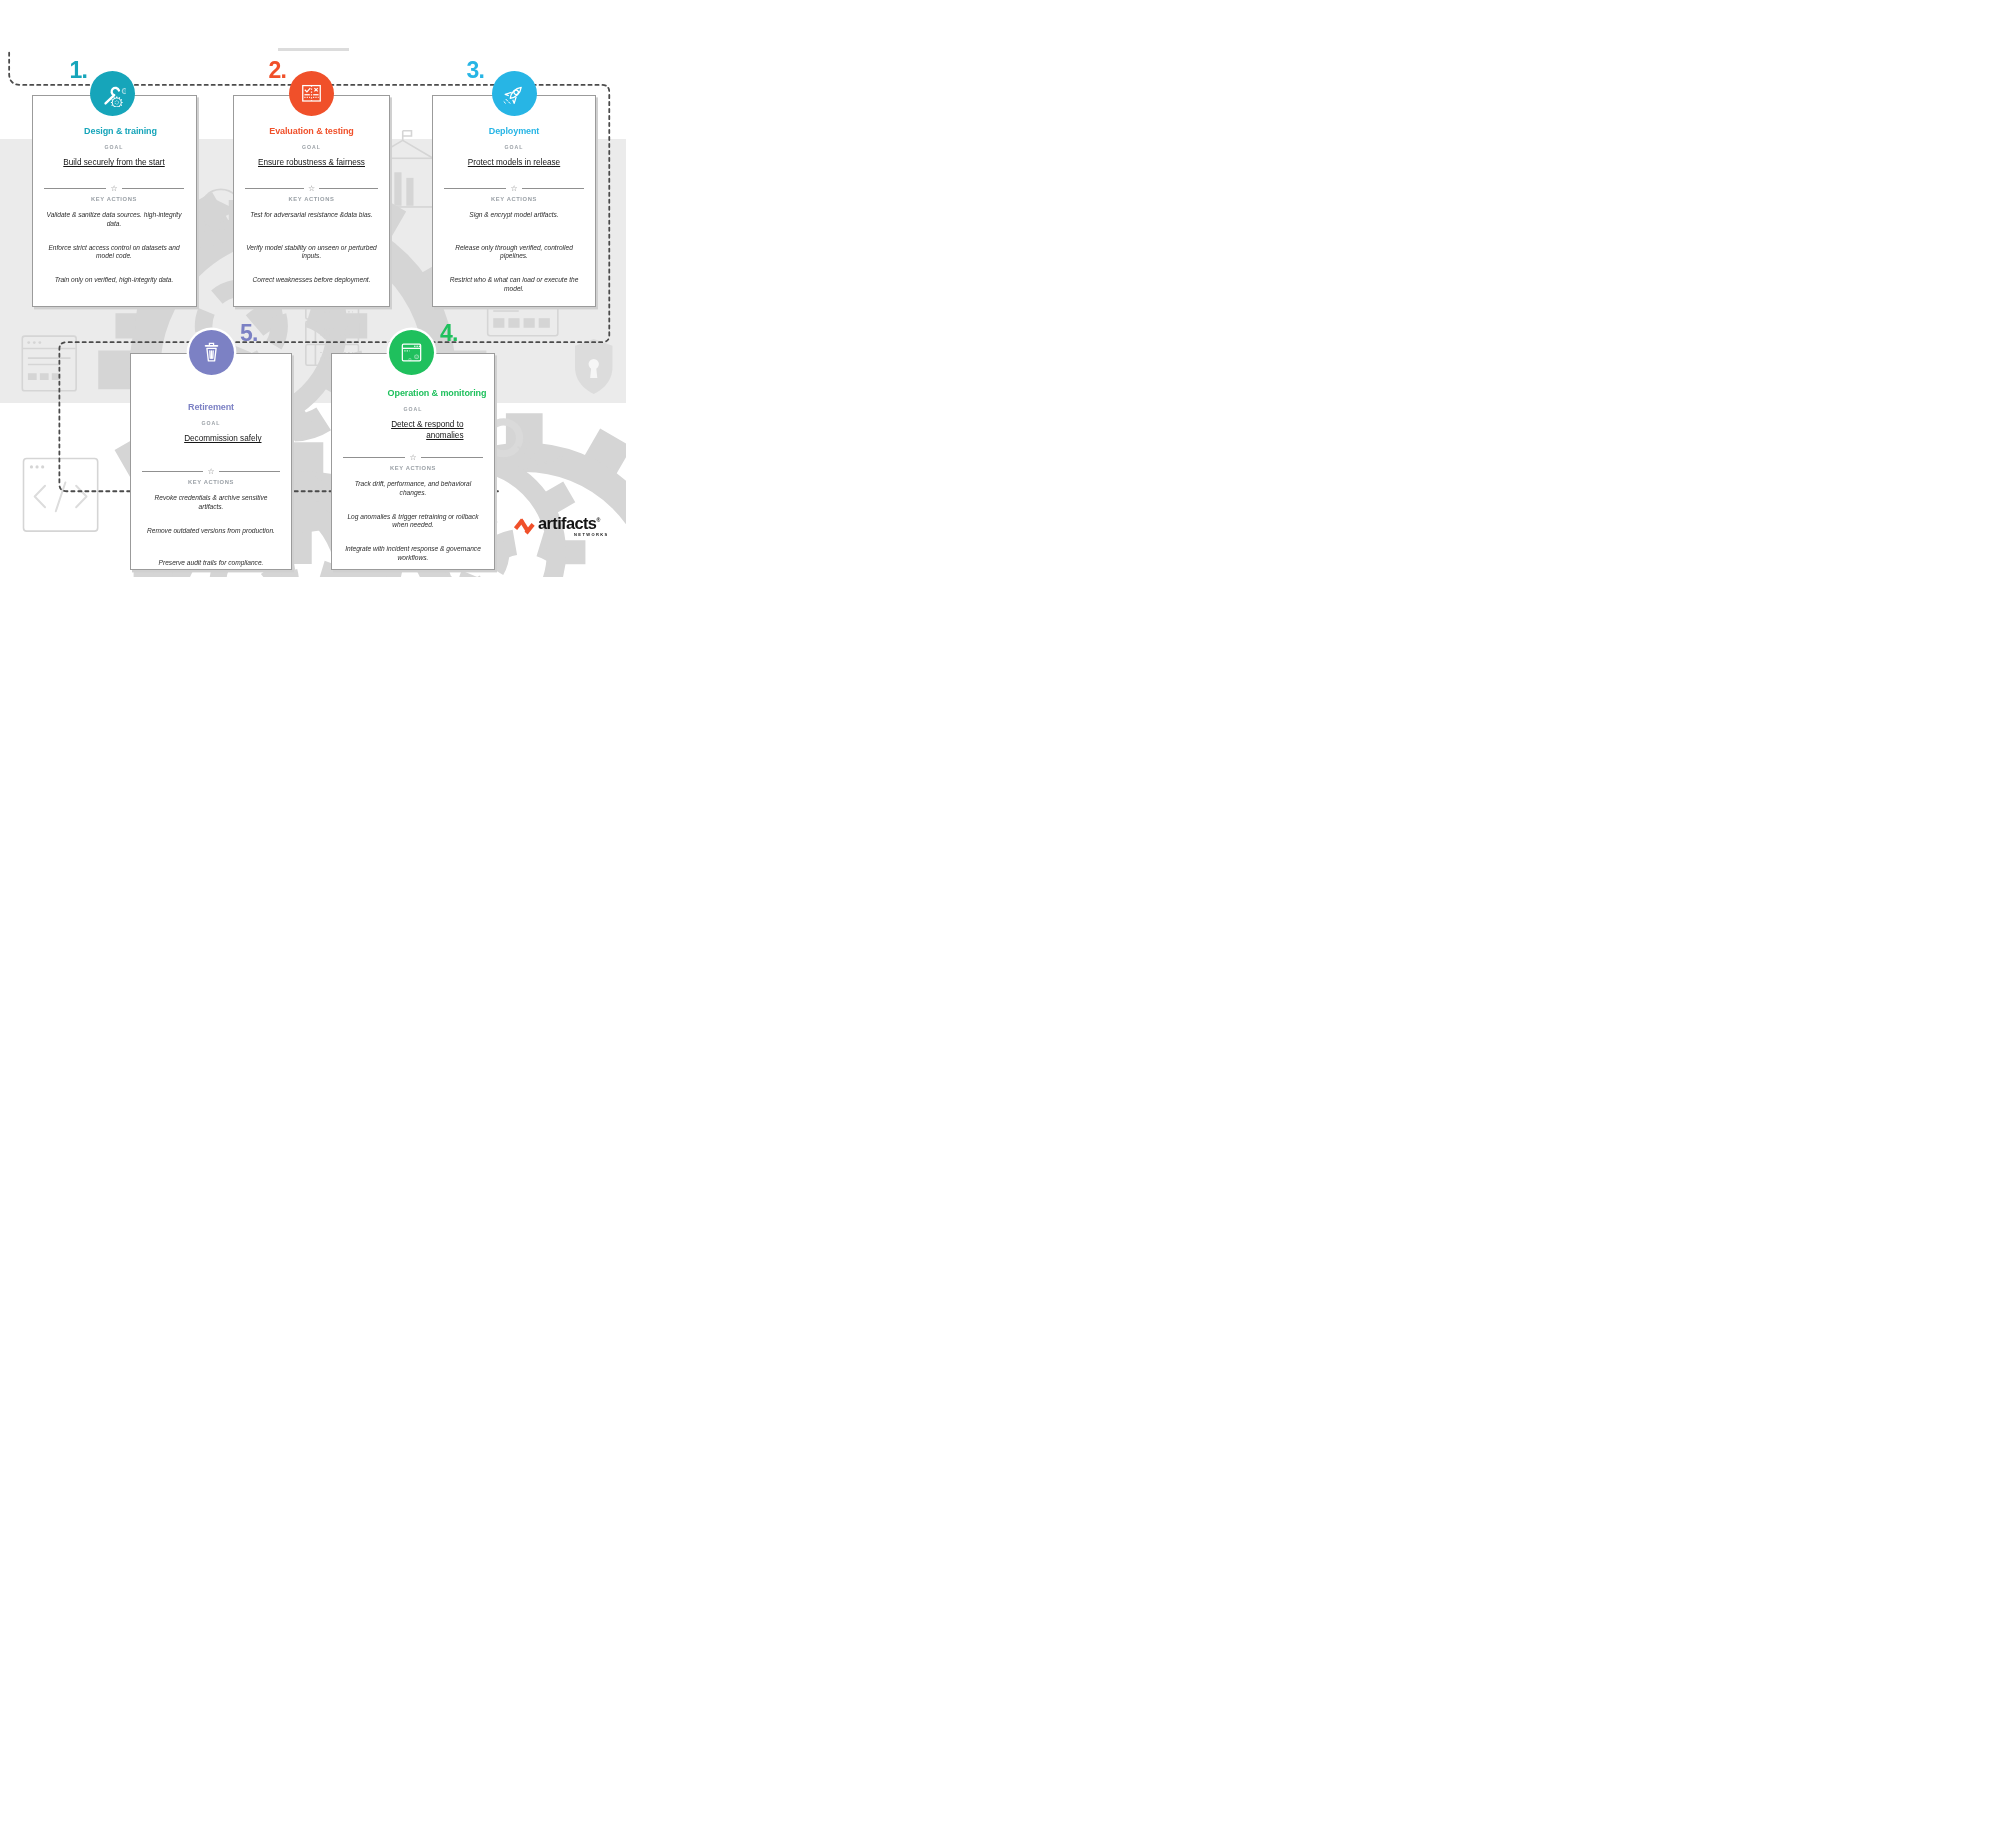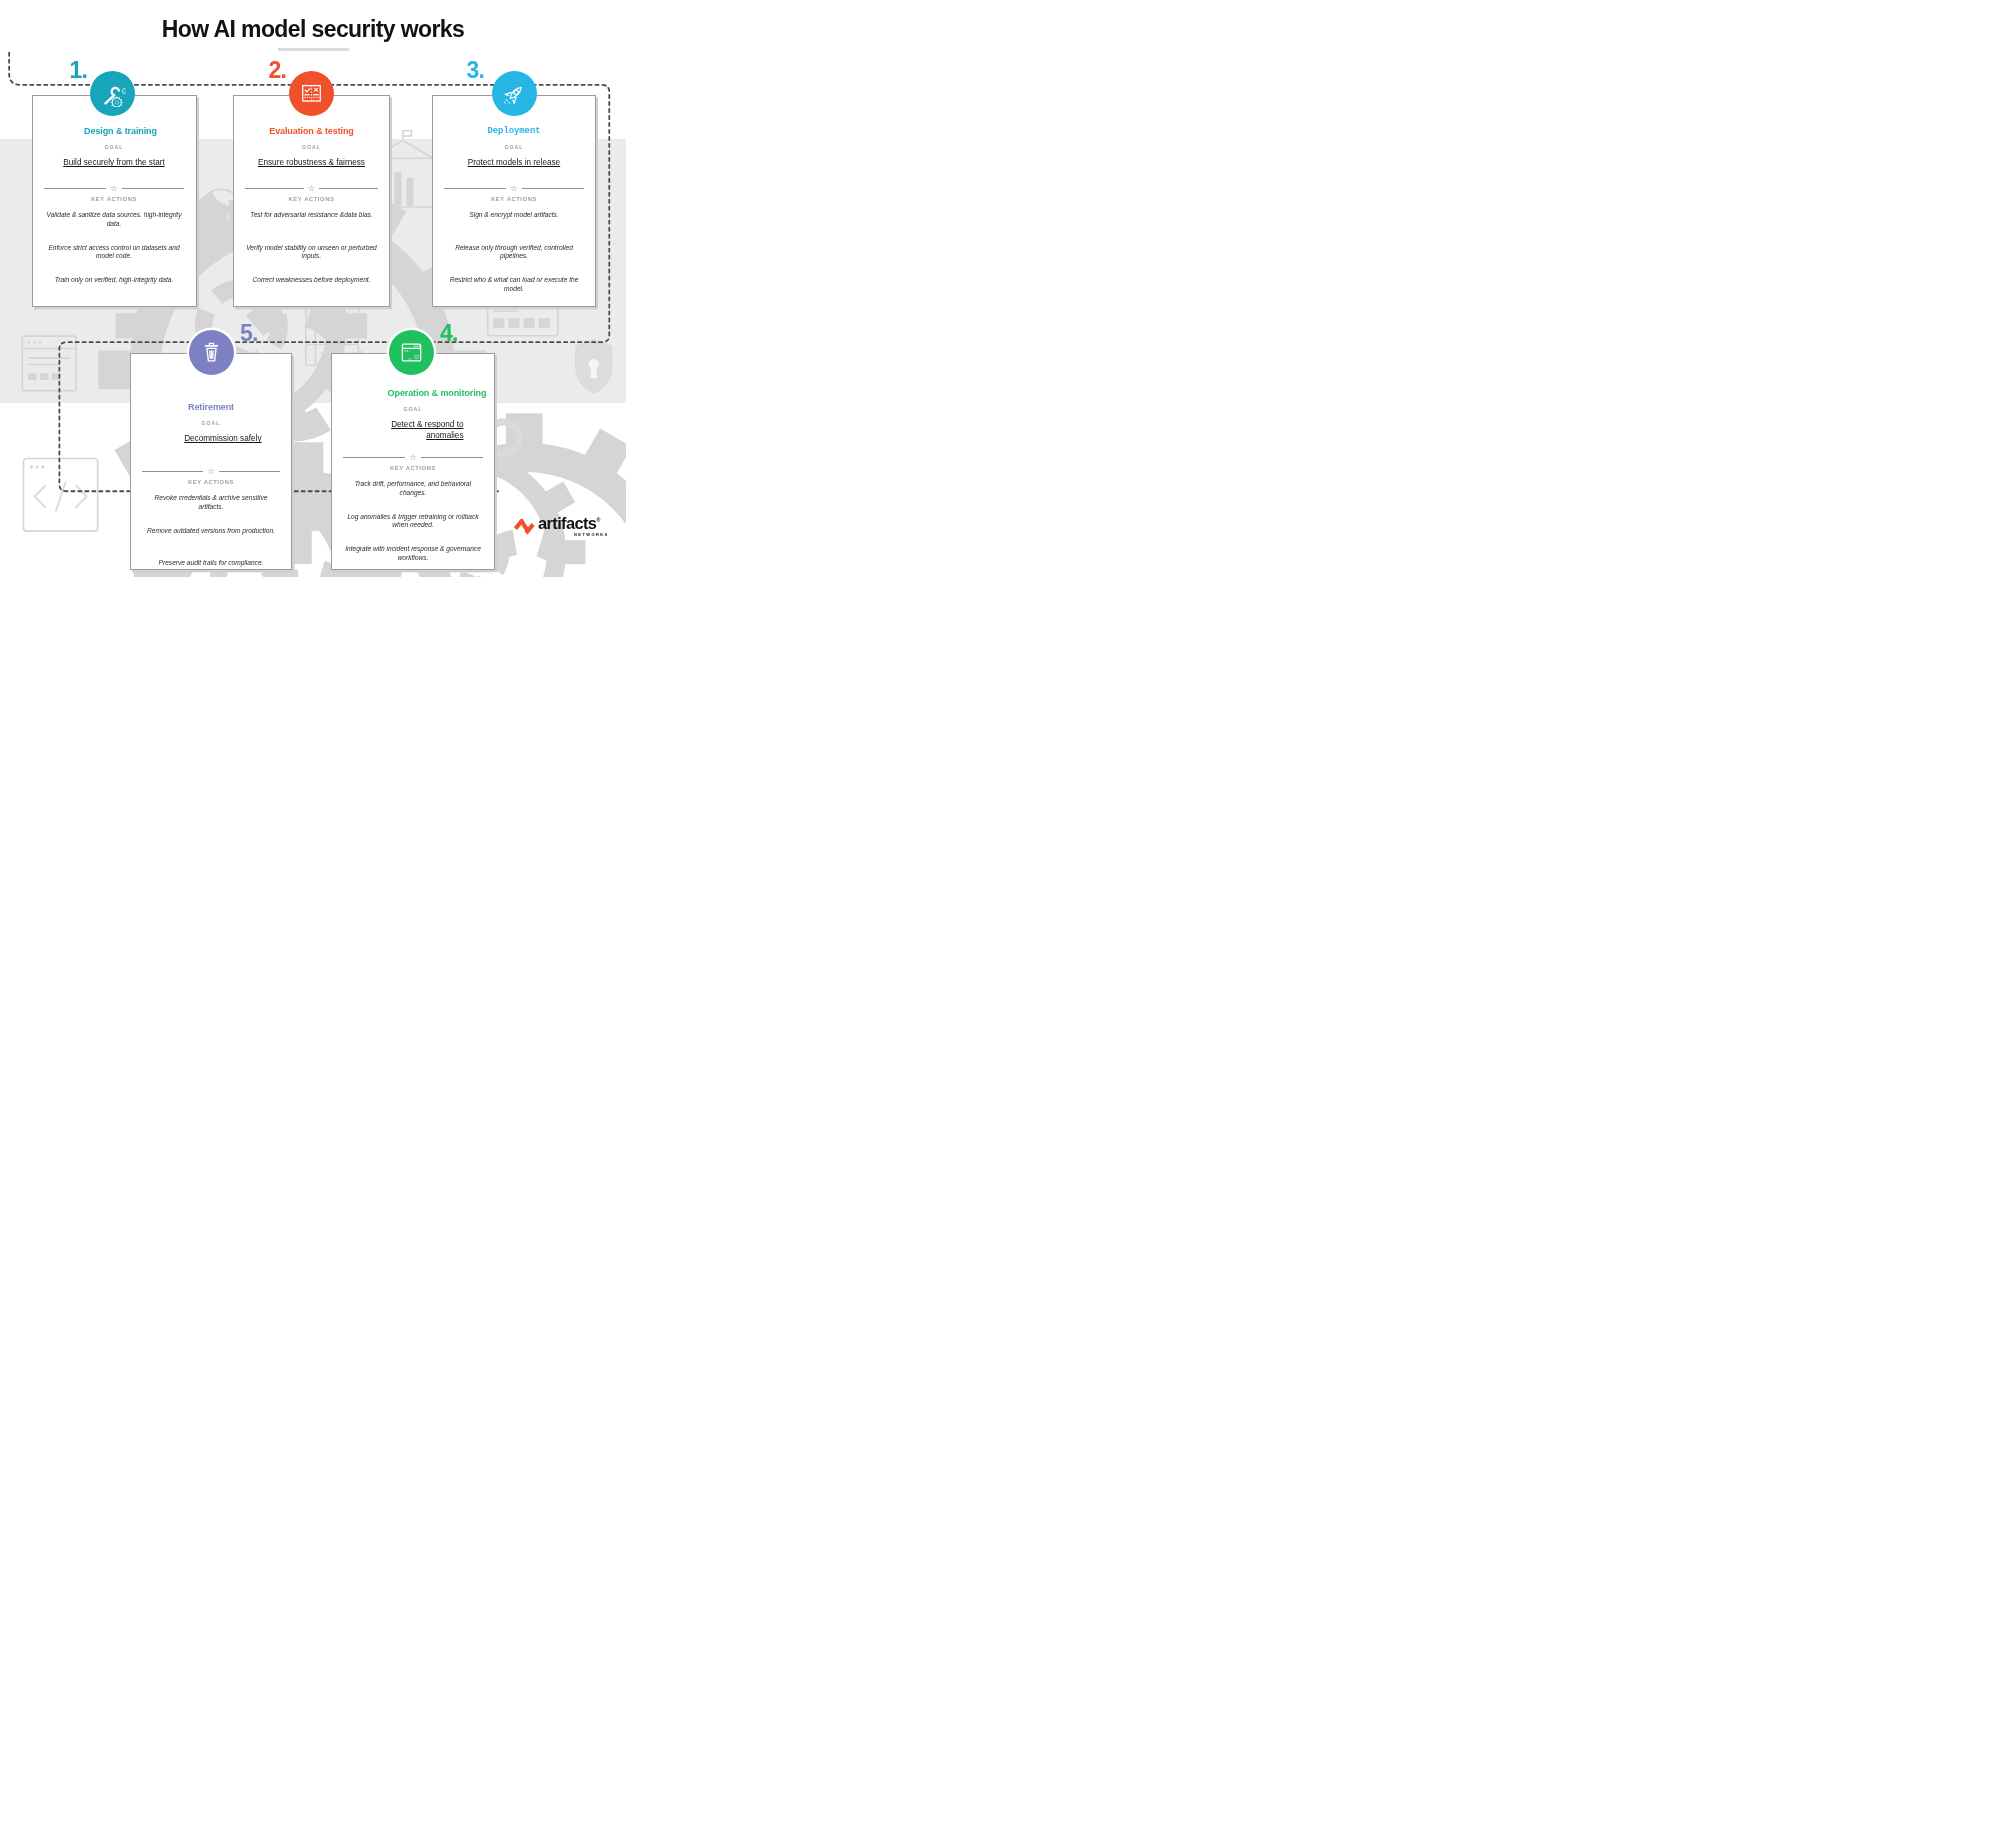--- a/index.html
+++ b/index.html
@@ -163,21 +163,20 @@
 
     <g>
       <circle cx="1262" cy="1098" r="40" fill="none" stroke="#dadada" stroke-width="18"></circle>
       <path d="M1297,1120 L1352,1166 L1407,1148" class="ds"></path>
       <circle cx="1407" cy="1148" r="5" class="df"></circle>
     </g>
 
     <path class="dots" d="M22,132 L22,185 Q22,213 52,213 L1509,213 Q1527,213 1527,231 L1527,840 Q1527,858 1509,858 L166,858 Q148,858 148,876 L148,1214 Q148,1232 166,1232 L1248,1232"></path>
   </svg>
 
-  <div class="title">How AI model security works</div>
   <div class="title-rule"></div>
 
   <div class="num topr" id="num1" style="color: rgb(22, 165, 186);">1.</div>
   <div class="circle" id="circ1" style="background: rgb(22, 165, 186);">
     <svg width="26" height="26" viewBox="-33 -33 66 66">
       <use href="#gear" transform="translate(-7,5) scale(0.50)" class="wgear"></use>
       <use href="#gear" transform="translate(21,-16) scale(0.26)" class="wgear"></use>
       <path d="M-19,24 L3,3 M15,-9 a9.5,9.5 0 1 0 -12,12" fill="none" stroke="#fff" stroke-width="6" stroke-linecap="round"></path>
     </svg>
   </div>
@@ -232,21 +231,21 @@
       <g fill="none" stroke="#fff" stroke-width="3.2" stroke-linejoin="round" transform="rotate(45)">
         <path d="M0,-23 C9,-11 9,5 0,16 C-9,5 -9,-11 0,-23 Z"></path>
         <circle cx="0" cy="-5" r="5.5"></circle>
         <path d="M-8,3 L-16,18 L-7,14"></path>
         <path d="M8,3 L16,18 L7,14"></path>
       </g>
       <path d="M-22,14 L-12,24 M-27,20 L-21,26" stroke="#fff" stroke-width="2.5" stroke-linecap="round" fill="none" stroke-dasharray="5 4"></path>
     </svg>
   </div>
   <div class="card row1" id="card3">
-    <div class="ctitle" style="color: rgb(39, 181, 229); font-family: Liberation Mono, monospace;">Deployment</div>
+    <div class="ctitle" style="color: rgb(39, 181, 229);">Deployment</div>
     <div class="goal-label">GOAL</div>
     <div class="goal-text">Protect models in release</div>
     <div class="divider">
       <span class="dline"></span>
       <span class="star">☆</span>
       <span class="dline"></span>
     </div>
     <div class="ka-label">KEY ACTIONS</div>
     <p class="action">Sign &amp; encrypt model artifacts.</p>
     <p class="action">Release only through verified, controlled pipelines.</p>

